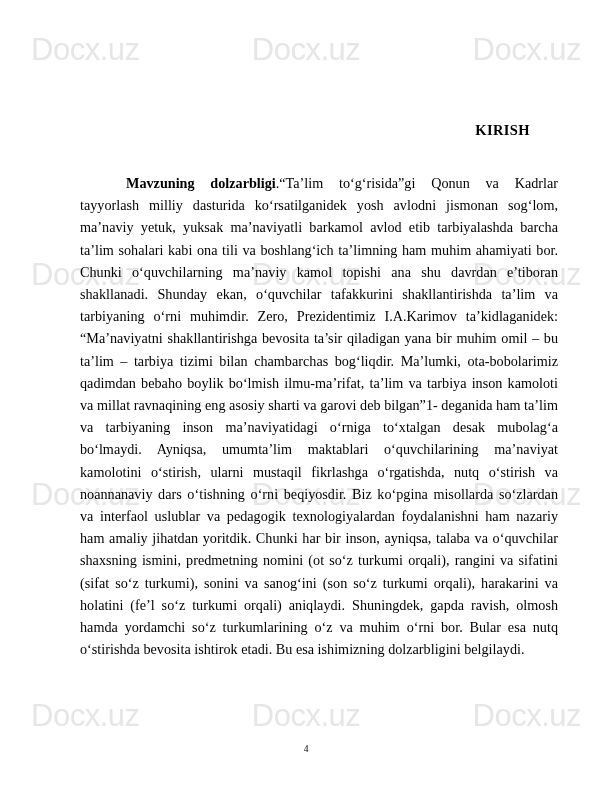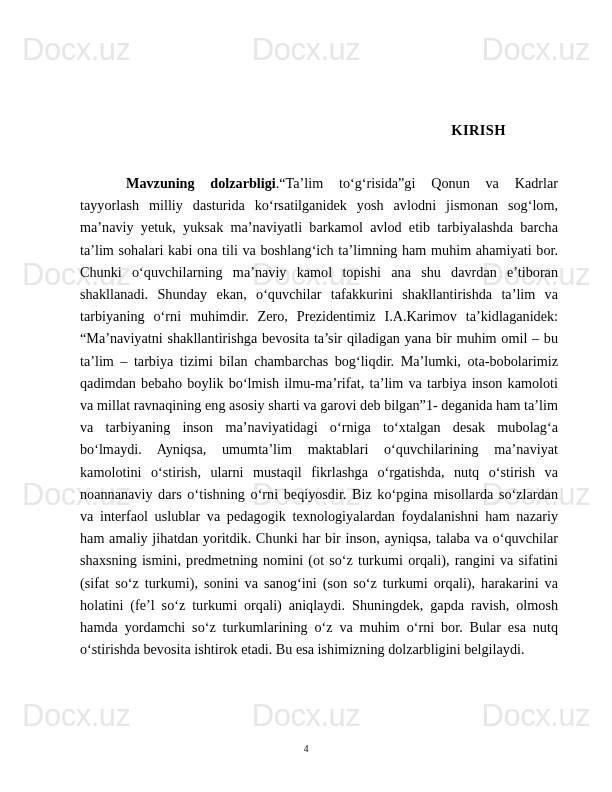--- a/index.html
+++ b/index.html
@@ -23,21 +23,21 @@
     inset: 0;
     pointer-events: none;
     z-index: 0;
   }
   .wm-row {
     position: absolute;
     left: 0;
     width: 612px;
     display: flex;
     justify-content: space-between;
-    padding: 0 22px;
+    padding: 0 31px;
     box-sizing: border-box;
   }
   .wm {
     font-family: "Liberation Sans", "DejaVu Sans", sans-serif;
     font-size: 31px;
     letter-spacing: -0.5px;
     color: #e6e6e6;
     line-height: 1;
     white-space: nowrap;
   }
@@ -60,21 +60,21 @@
     width: 478px;
     text-align: right;
     padding-right: 0px;
     font-weight: bold;
     font-size: 14.5px;
     letter-spacing: 0.4px;
     line-height: 1.2;
   }
   .heading-inner {
     display: inline-block;
-    margin-right: 40px;
+    margin-right: 16px;
   }
 
   .body-block {
     position: absolute;
     top: 172px;
     left: 80px;
     width: 478px;
     font-size: 14.2px;
     line-height: 22.2px;
     text-align: justify;

